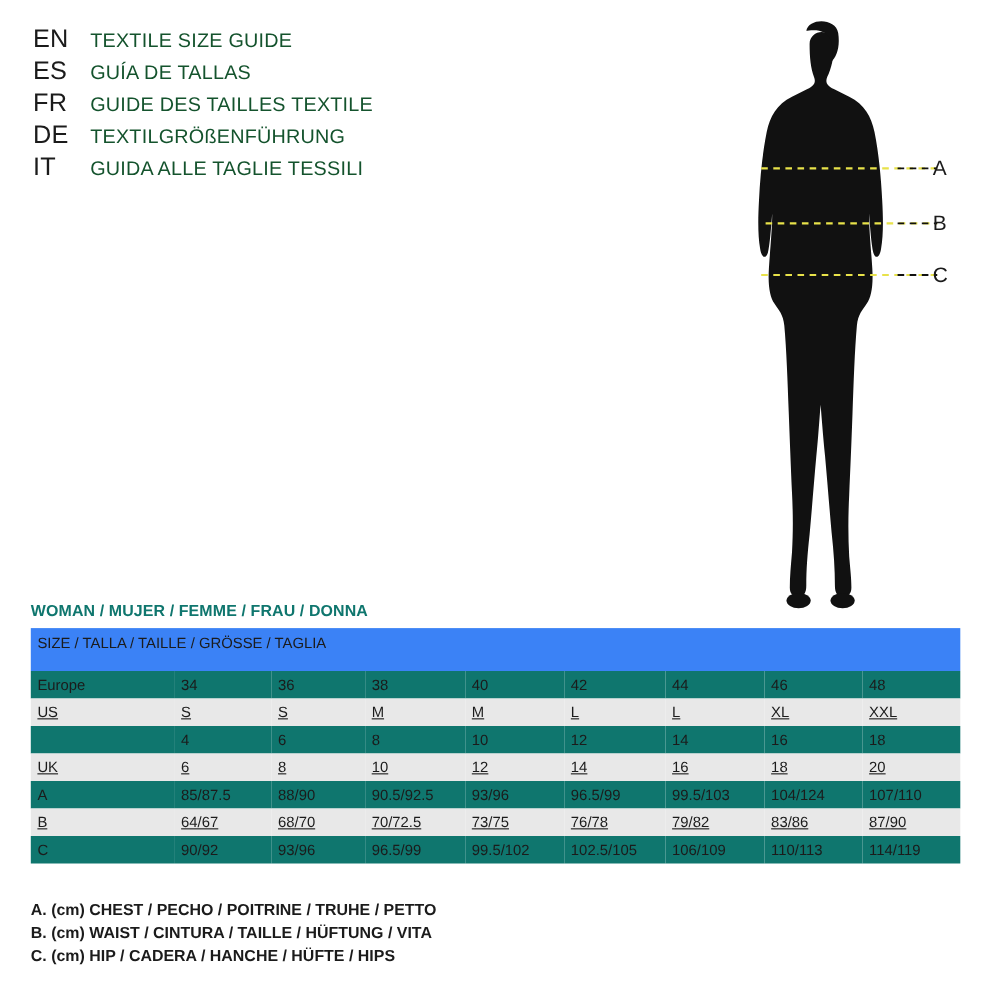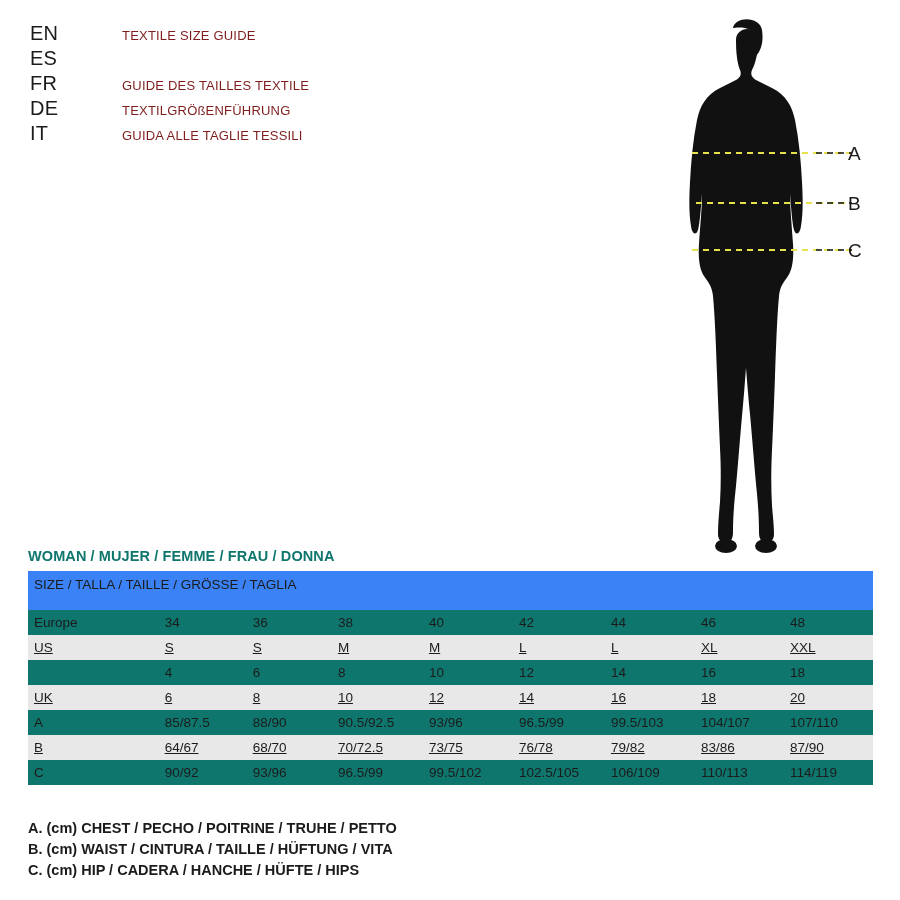--- a/index.html
+++ b/index.html
@@ -24,30 +24,29 @@
     width: 560px;
   }
   .title-row {
     display: flex;
     align-items: baseline;
     margin-bottom: 2px;
   }
   .title-lang {
     width: 52px;
     flex: 0 0 52px;
-    font-size: 20px;
+    font-size: 23px;
     letter-spacing: .2px;
     color: #1b1b1b;
   }
   .title-text {
-    font-size: 13px;
+    font-size: 18px;
     letter-spacing: .2px;
-    color: #7f1d1d;
+    color: #14532d;
     white-space: nowrap;
-    margin-left: 40px;
   }
 
   
   .figure-wrap {
     position: absolute;
     left: 640px;
     top: 18px;
     width: 250px;
     height: 545px;
   }
@@ -118,20 +117,21 @@
 </head>
 <body>
 
 <div class="titles">
   <div class="title-row">
     <span class="title-lang">EN</span>
     <span class="title-text">TEXTILE SIZE GUIDE</span>
   </div>
   <div class="title-row">
     <span class="title-lang">ES</span>
+    <span class="title-text">GUÍA DE TALLAS</span>
   </div>
   <div class="title-row">
     <span class="title-lang">FR</span>
     <span class="title-text">GUIDE DES TAILLES TEXTILE</span>
   </div>
   <div class="title-row">
     <span class="title-lang">DE</span>
     <span class="title-text">TEXTILGRÖßENFÜHRUNG</span>
   </div>
   <div class="title-row">
@@ -271,21 +271,21 @@
       </tr>
 
       <tr class="row-light">
         <td class="label-col">A</td>
         <td class="val-col">85/87.5</td>
         <td class="val-col">88/90</td>
         <td class="val-col">90.5/92.5</td>
         <td class="val-col">93/96</td>
         <td class="val-col">96.5/99</td>
         <td class="val-col">99.5/103</td>
-        <td class="val-col">104/107</td>
+        <td class="val-col">104/124</td>
         <td class="val-col">107/110</td>
       </tr>
 
       <tr class="row-dark">
         <td class="label-col">B</td>
         <td class="val-col">64/67</td>
         <td class="val-col">68/70</td>
         <td class="val-col">70/72.5</td>
         <td class="val-col">73/75</td>
         <td class="val-col">76/78</td>

